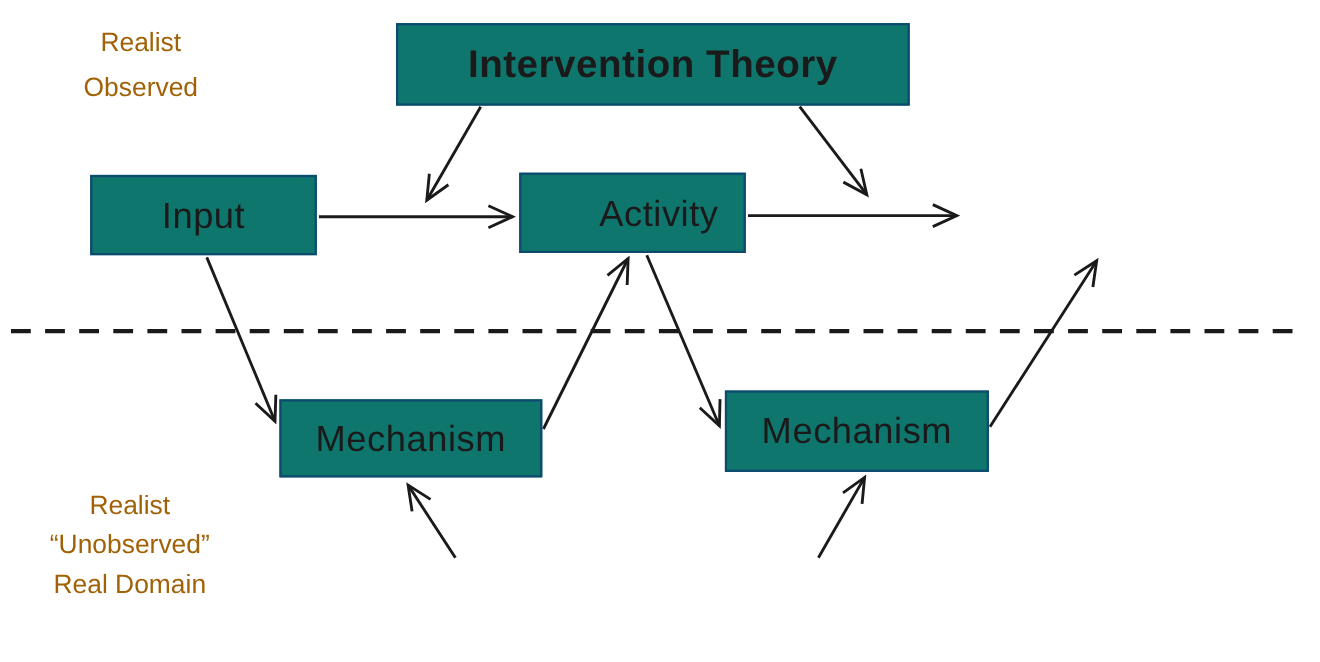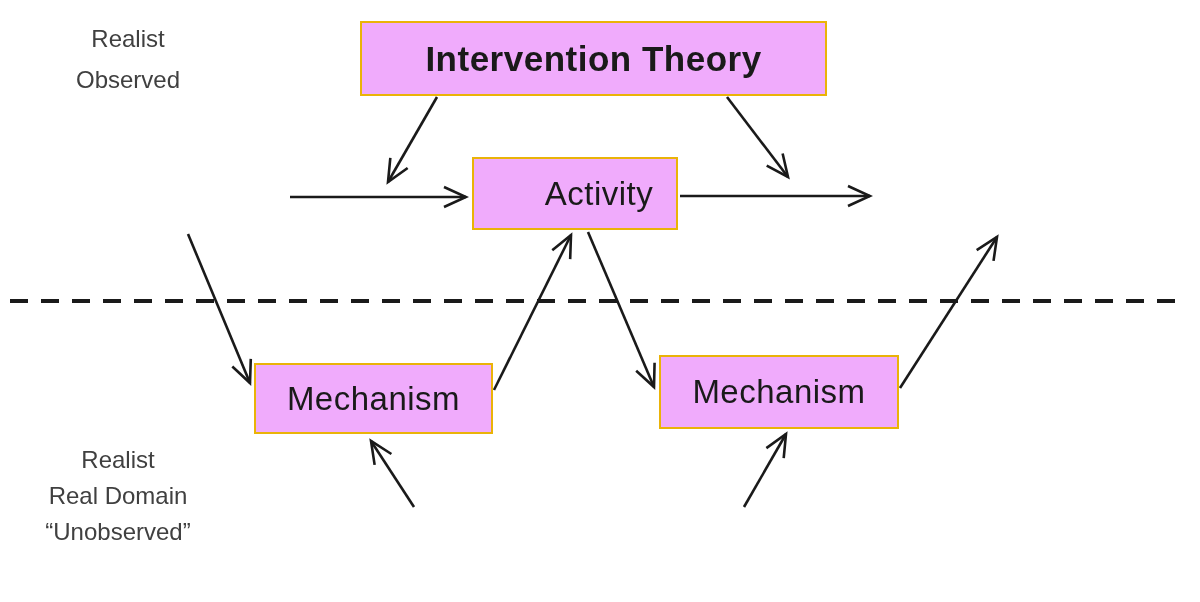--- a/index.html
+++ b/index.html
@@ -18,39 +18,39 @@
   }
   svg.connectors {
     position: absolute;
     left: 0;
     top: 0;
     width: 1200px;
     height: 602px;
   }
   .node {
     position: absolute;
-    border: 2px solid #eab308;
-    background: #f0abfc;
+    border: 2px solid #0c4a6e;
+    background: #0f766e;
     display: flex;
     align-items: center;
     justify-content: center;
     font-size: 33px;
     letter-spacing: 0.5px;
     box-sizing: border-box;
     z-index: 2;
   }
   .node.title {
     font-weight: bold;
     font-size: 35px;
   }
   .domain-label {
     position: absolute;
     text-align: center;
     font-size: 24px;
-    color: #404040;
+    color: #a16207;
     z-index: 2;
   }
   .domain-label div {
     display: block;
   }
   .domain-label.observed div { line-height: 41px; }
   .domain-label.unobserved div { line-height: 36px; }
 </style>
 </head>
 <body>
@@ -78,20 +78,23 @@
     <line x1="900" y1="388" x2="997" y2="237" stroke="#1a1a1a" stroke-width="2.6" marker-end="url(#arrow)"></line>
 
     <line x1="414" y1="507" x2="371" y2="441" stroke="#1a1a1a" stroke-width="2.6" marker-end="url(#arrow)"></line>
     <line x1="744" y1="507" x2="786" y2="434" stroke="#1a1a1a" stroke-width="2.6" marker-end="url(#arrow)"></line>
   </svg>
 
   <div class="node title" style="left:360px; top:21px; width:467px; height:75px;">
     <span>Intervention Theory</span>
   </div>
 
+  <div class="node" style="left:82px; top:159px; width:206px; height:73px;">
+    <span>Input</span>
+  </div>
 
   <div class="node" style="left:472px; top:157px; width:206px; height:73px;padding-left:48px;">
     <span>Activity</span>
   </div>
 
 
   <div class="node" style="left:254px; top:363px; width:239px; height:71px;">
     <span>Mechanism</span>
   </div>
 
@@ -100,17 +103,17 @@
   </div>
 
 
   <div class="domain-label observed" style="left:48px; top:18px; width:160px;">
     <div>Realist</div>
     <div>Observed</div>
   </div>
 
   <div class="domain-label unobserved" style="left:23px; top:442px; width:190px;">
     <div>Realist</div>
+    <div>“Unobserved”</div>
     <div>Real Domain</div>
-    <div>“Unobserved”</div>
   </div>
 
 </div>
 
 </body></html>

